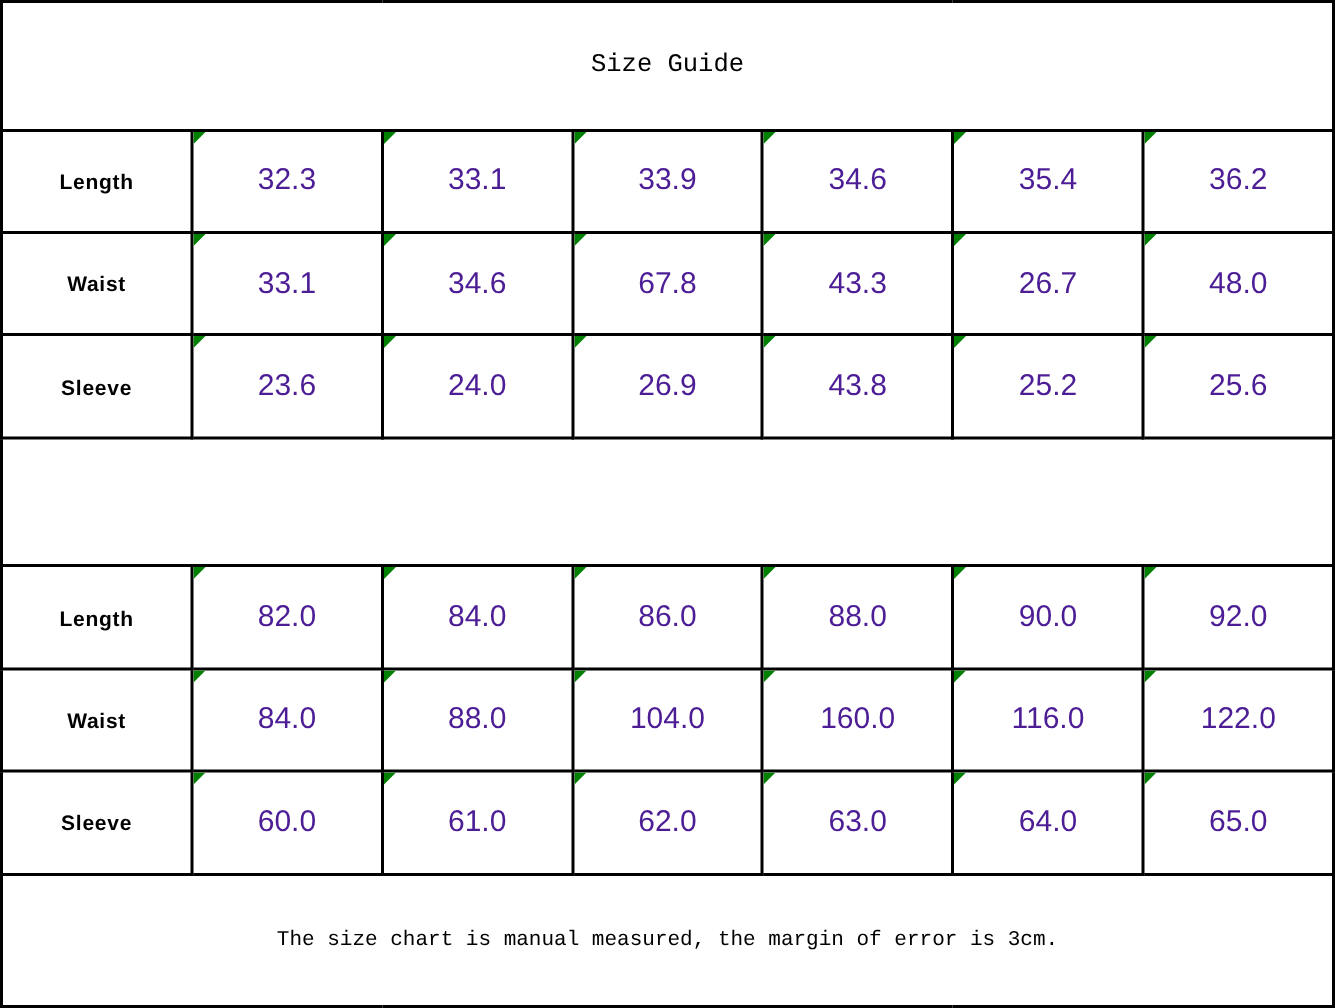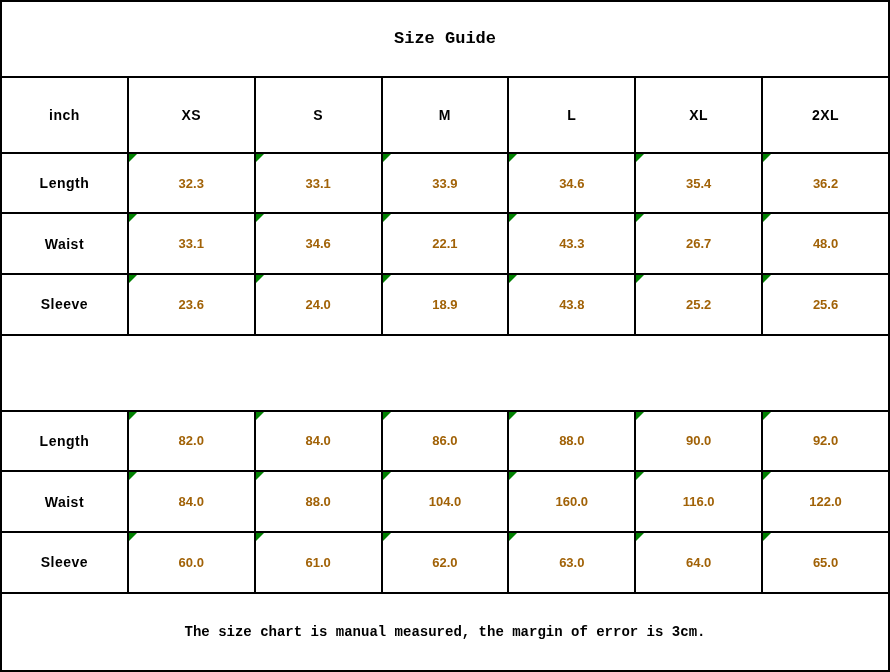--- a/index.html
+++ b/index.html
@@ -12,21 +12,20 @@
     font-family: "Liberation Sans", sans-serif;
     background: #ffffff;
   }
   td {
     border: 2px solid #000000;
     text-align: center;
     vertical-align: middle;
     padding: 0;
     position: relative;
     overflow: hidden;
-    font-weight: bold;
   }
   tr.title-row { height: 60px; }
   tr.title-row td {
     font-family: "Liberation Mono", "DejaVu Sans Mono", monospace;
     font-size: 17px;
     color: #000000;
   }
   tr.header-row { height: 60px; }
   tr.data-row { height: 48px; }
   tr.empty-row { height: 60px; }
@@ -36,22 +35,22 @@
     font-size: 14px;
     color: #000000;
   }
   td.hdr {
     font-weight: bold;
     font-size: 14px;
     letter-spacing: 0.5px;
     color: #000000;
   }
   td.val {
-    font-size: 13px;
-    color: #a16207;
+    font-size: 20px;
+    color: #4c1d95;
   }
   .tri {
     position: absolute;
     top: 0;
     left: 0;
     width: 0;
     height: 0;
     border-style: solid;
     border-width: 8px 8px 0 0;
     border-color: #008000 transparent transparent transparent;
@@ -69,55 +68,46 @@
       <col>
       <col>
       <col>
   </colgroup>
 
   <tbody>
       <tr class="title-row">
     <td colspan="7">Size Guide</td>
   </tr>
 
-  <tr class="header-row">
-    <td class="hdr">inch</td>
-    <td class="hdr">XS</td>
-    <td class="hdr">S</td>
-    <td class="hdr">M</td>
-    <td class="hdr">L</td>
-    <td class="hdr">XL</td>
-    <td class="hdr">2XL</td>
-  </tr>
 
   <tr class="data-row">
     <td class="hdr">Length</td>
     <td class="val"><span class="tri"></span><span>32.3</span></td>
     <td class="val"><span class="tri"></span><span>33.1</span></td>
     <td class="val"><span class="tri"></span><span>33.9</span></td>
     <td class="val"><span class="tri"></span><span>34.6</span></td>
     <td class="val"><span class="tri"></span><span>35.4</span></td>
     <td class="val"><span class="tri"></span><span>36.2</span></td>
   </tr>
 
   <tr class="data-row">
     <td class="hdr">Waist</td>
     <td class="val"><span class="tri"></span><span>33.1</span></td>
     <td class="val"><span class="tri"></span><span>34.6</span></td>
-    <td class="val"><span class="tri"></span><span>22.1</span></td>
+    <td class="val"><span class="tri"></span><span>67.8</span></td>
     <td class="val"><span class="tri"></span><span>43.3</span></td>
     <td class="val"><span class="tri"></span><span>26.7</span></td>
     <td class="val"><span class="tri"></span><span>48.0</span></td>
   </tr>
 
   <tr class="data-row">
     <td class="hdr">Sleeve</td>
     <td class="val"><span class="tri"></span><span>23.6</span></td>
     <td class="val"><span class="tri"></span><span>24.0</span></td>
-    <td class="val"><span class="tri"></span><span>18.9</span></td>
+    <td class="val"><span class="tri"></span><span>26.9</span></td>
     <td class="val"><span class="tri"></span><span>43.8</span></td>
     <td class="val"><span class="tri"></span><span>25.2</span></td>
     <td class="val"><span class="tri"></span><span>25.6</span></td>
   </tr>
 
   <tr class="empty-row">
     <td colspan="7"></td>
   </tr>
 
 

